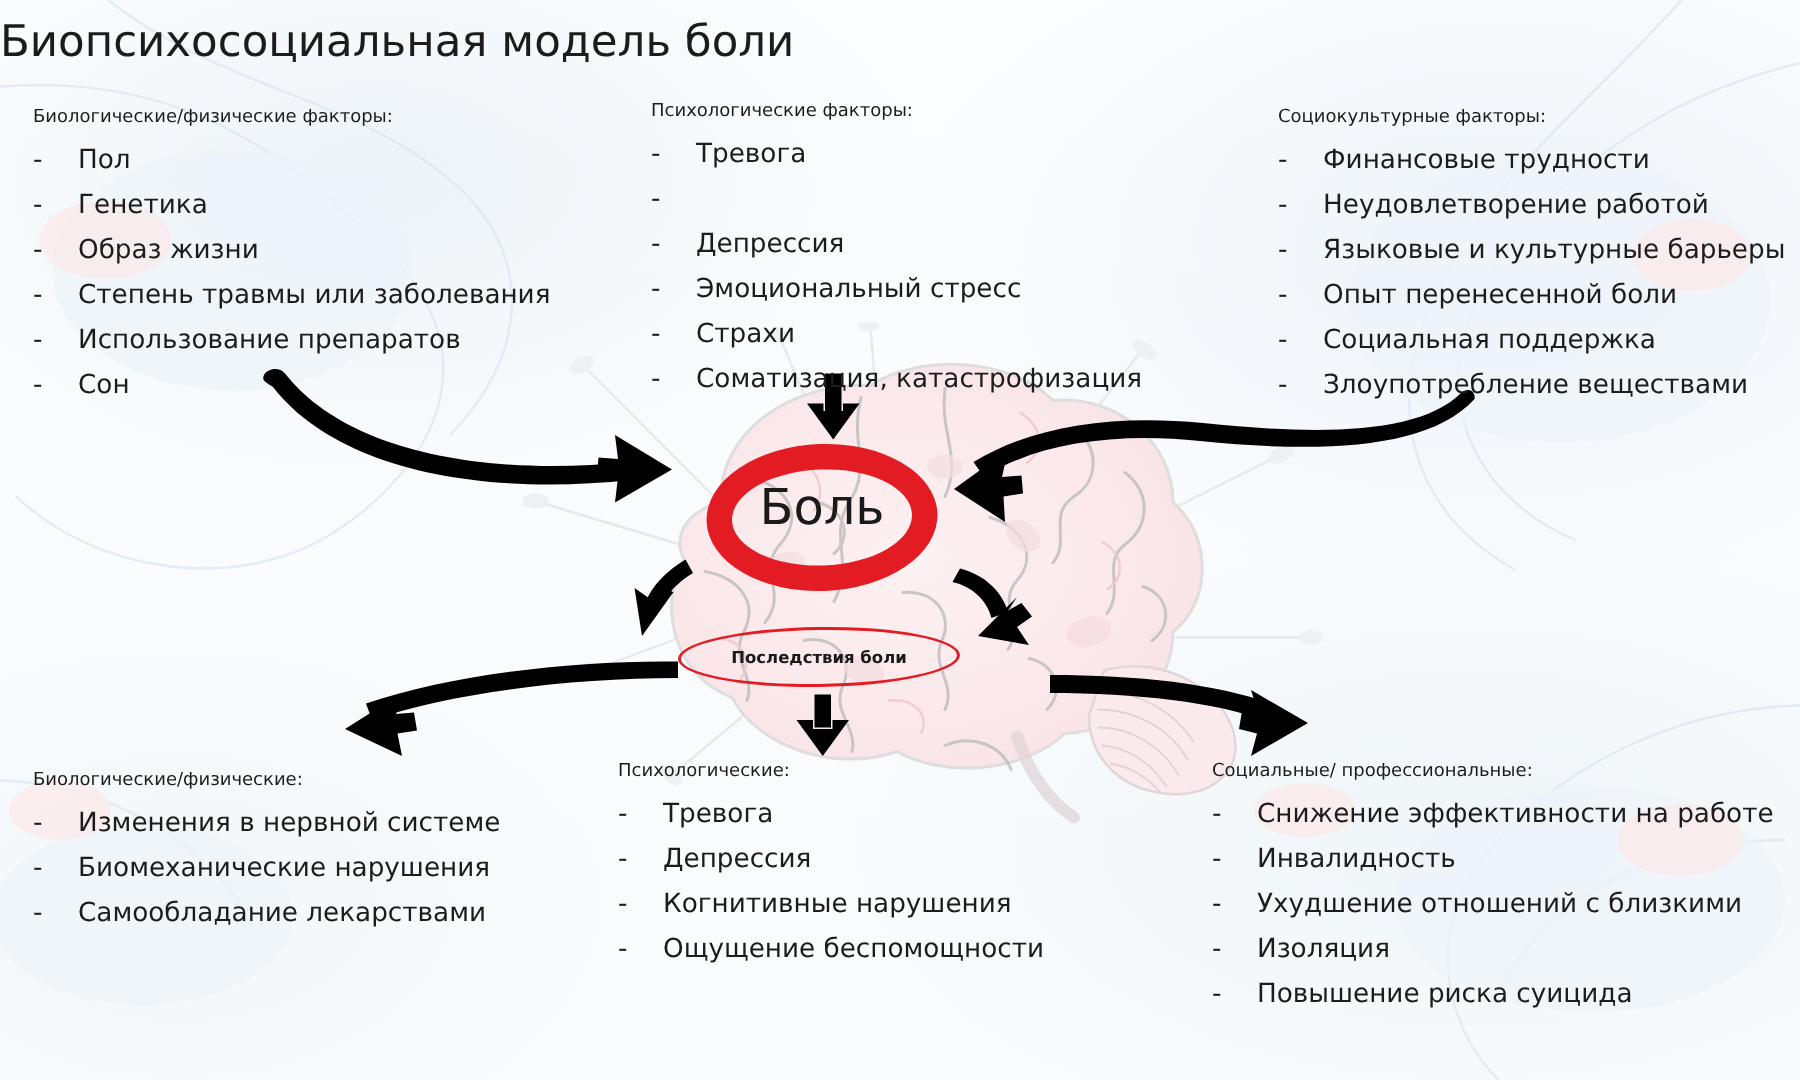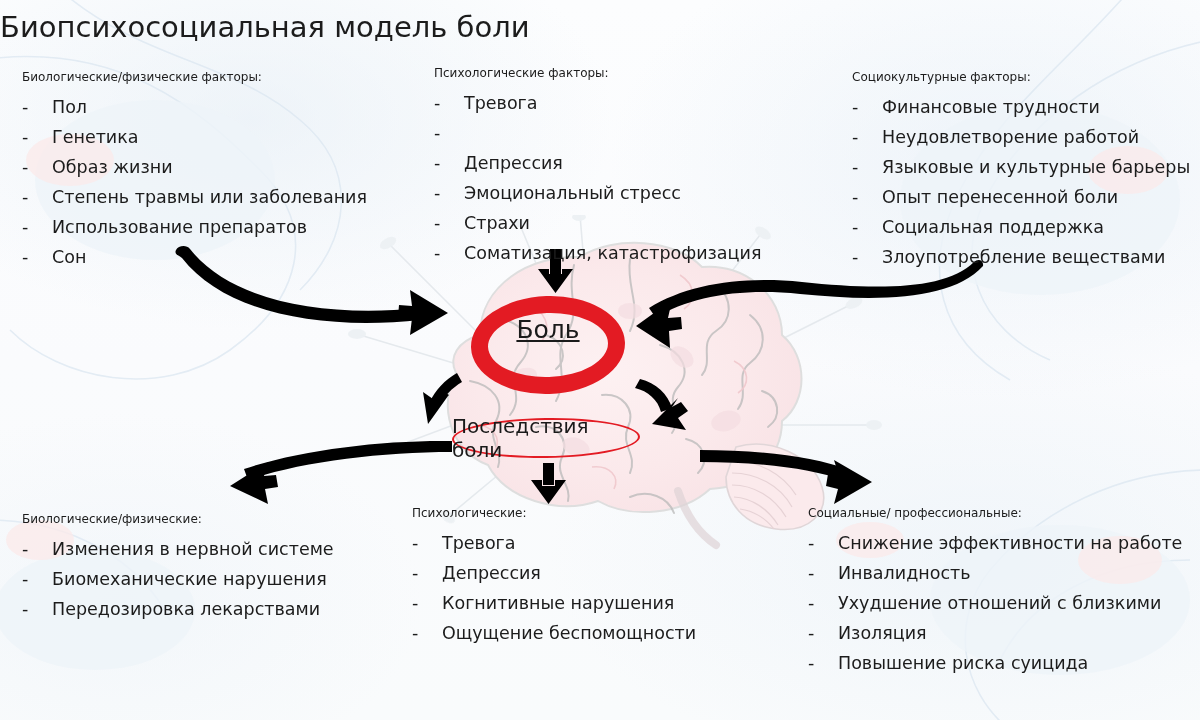--- a/index.html
+++ b/index.html
@@ -112,30 +112,29 @@
     height: 98px;
     border: 17px solid #e31b23;
     border-radius: 50% / 50%;
     box-sizing: border-box;
     z-index: 4;
     transform: rotate(-2deg);
   }
   #pain-label {
     position: absolute;
     left: 471px;
-    top: 280px;
+    top: 288px;
     width: 154px;
     height: 98px;
     display: flex;
     align-items: center;
     justify-content: center;
-    font-size: 25px;
+    font-size: 33px;
     color: #1a1a1a;
     z-index: 5;
-    text-decoration: underline;
   }
 
   #consequence-ellipse {
     position: absolute;
     left: 452px;
     top: 418px;
     width: 188px;
     height: 40px;
     border: 2.2px solid #e31b23;
     border-radius: 50% / 50%;
@@ -145,23 +144,24 @@
   }
   #consequence-label {
     position: absolute;
     left: 452px;
     top: 418px;
     width: 188px;
     height: 40px;
     display: flex;
     align-items: center;
     justify-content: center;
-    font-size: 20px;
+    font-size: 11px;
     color: #1a1a1a;
     z-index: 5;
+    font-weight: bold;
   }
 </style>
 </head>
 <body>
 
 <div id="slide">
 
   <svg id="bg-art" viewBox="0 0 1200 720" preserveAspectRatio="none">
     <g stroke="#dce7f1" stroke-width="1.6" fill="none" opacity="0.75">
       <path d="M -20 60 C 120 40 200 110 260 170 C 320 230 300 300 230 350 C 160 400 60 380 10 330"></path>
@@ -450,21 +450,21 @@
       <li>
           <span class="bullet">-</span>
           <span>Изменения в нервной системе</span>
         </li>
       <li>
           <span class="bullet">-</span>
           <span>Биомеханические нарушения</span>
         </li>
       <li>
           <span class="bullet">-</span>
-          <span>Передозировка лекарствами</span>
+          <span>Самообладание лекарствами</span>
         </li>
     </ul>
   </div>
 
   <div class="block" id="block-psy-bottom">
     <div class="block-title">Психологические:</div>
     <ul>
       <li>
           <span class="bullet">-</span>
           <span>Тревога</span>

